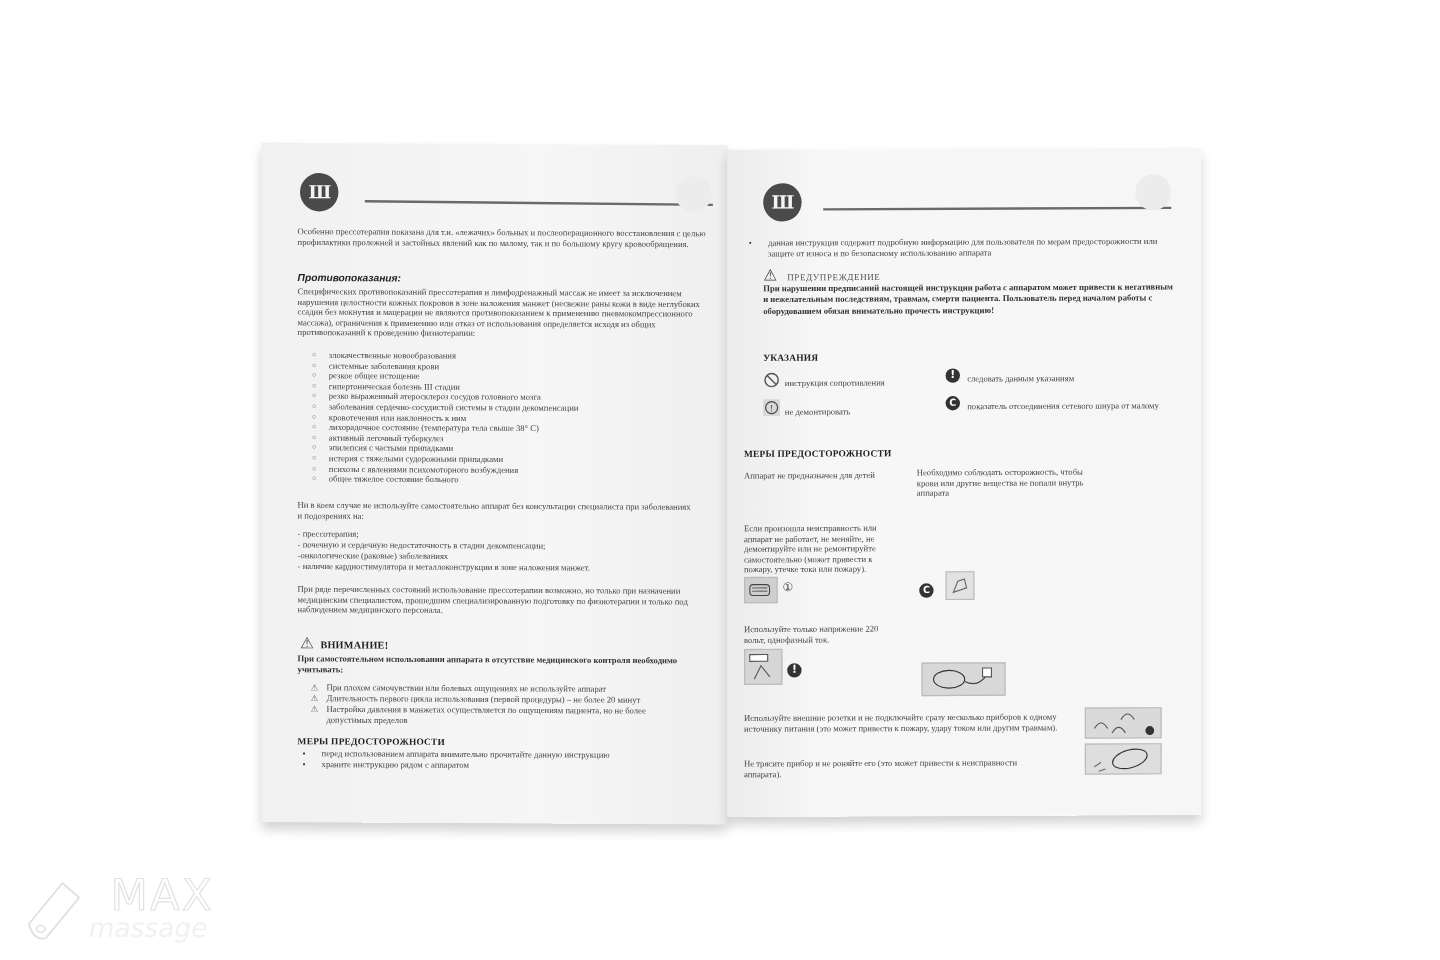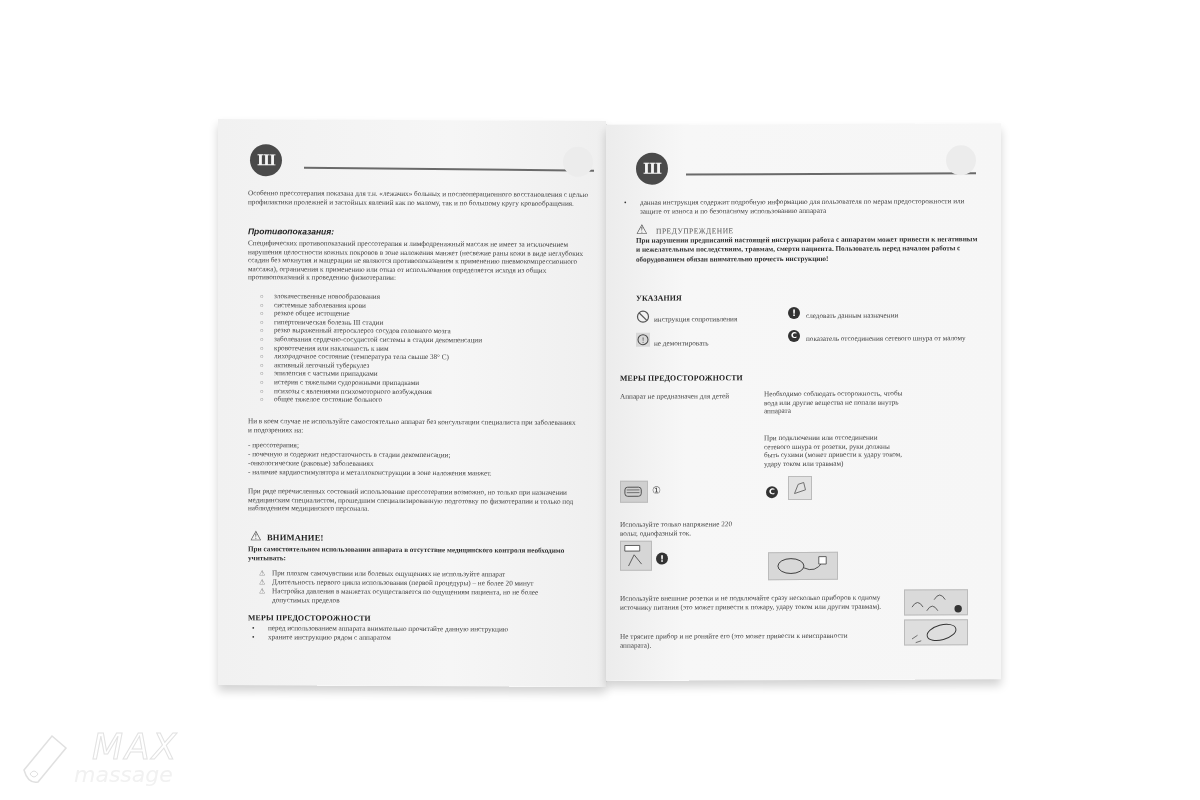--- a/index.html
+++ b/index.html
@@ -39,21 +39,21 @@
   ul.warn { list-style: none; }
   ul.warn li { position: relative; padding-left: 13px; font-size: 7.2px; line-height: 9px; color: #444; }
   ul.warn li::before { content: "⚠"; position: absolute; left: 0; top: 0; font-size: 7px; color: #555; }
 
   .pic { position: absolute; background: #cfcfcf; border: 1px solid #bbb; }
   .pic svg { width: 100%; height: 100%; display: block; }
   .icon-round { position: absolute; width: 12px; height: 12px; border-radius: 50%; background: #333; color: #fff; font-size: 9px; line-height: 12px; text-align: center; font-family: "DejaVu Sans", sans-serif; font-weight: bold; }
   .icon-box { position: absolute; width: 14px; height: 14px; background: #d8d8d8; }
 
   .watermark { position: absolute; left: 18px; top: 724px; width: 170px; height: 70px; }
-  .wm-max { position: absolute; left: 74px; top: 2px; font-family: "DejaVu Sans", sans-serif; font-style: italic; font-size: 36px; color: #ffffff; -webkit-text-stroke: 1px #e2e2e2; letter-spacing: 2px; }
+  .wm-max { position: absolute; left: 74px; top: 2px; font-family: "DejaVu Sans", sans-serif; font-size: 36px; color: #ffffff; -webkit-text-stroke: 1px #e2e2e2; letter-spacing: 2px; }
   .wm-massage { position: absolute; left: 56px; top: 38px; font-family: "DejaVu Sans", sans-serif; font-style: italic; font-size: 22px; color: #f1f1f1; }
   .wm-icon { position: absolute; left: 0; top: 6px; width: 60px; height: 60px; }
 </style>
 </head>
 <body>
 
 <div class="booklet">
 
   <div class="page left">
     <div class="logo" style="left:32px;top:25px;">Ш</div>
@@ -76,21 +76,21 @@
       <li>лихорадочное состояние (температура тела свыше 38° С)</li>
       <li>активный легочный туберкулез</li>
       <li>эпилепсия с частыми припадками</li>
       <li>истерия с тяжелыми судорожными припадками</li>
       <li>психозы с явлениями психомоторного возбуждения</li>
       <li>общее тяжелое состояние больного</li>
     </ul>
 
     <div class="t" style="left:30px;top:298px;width:330px;">Ни в коем случае не используйте самостоятельно аппарат без консультации специалиста при заболеваниях и подозрениях на:</div>
     <div class="t" style="left:30px;top:322px;">- прессотерапия;</div>
-    <div class="t" style="left:30px;top:331px;">- почечную и содержит недостаточность в стадии декомпенсации;</div>
+    <div class="t" style="left:30px;top:331px;">- почечную и сердечную недостаточность в стадии декомпенсации;</div>
     <div class="t" style="left:30px;top:340px;">-онкологические (раковые) заболеваниях</div>
     <div class="t" style="left:30px;top:349px;">- наличие кардиостимулятора и металлоконструкции в зоне наложения манжет.</div>
     <div class="t" style="left:30px;top:368px;width:345px;">При ряде перечисленных состояний использование прессотерапии возможно, но только при назначении медицинским специалистом, прошедшим специализированную подготовку по физиотерапии и только под наблюдением медицинского персонала.</div>
 
     <div class="t" style="left:32px;top:410px;font-size:13px;line-height:13px;color:#444;">⚠</div>
     <div class="t bold-head" style="left:49px;top:414px;font-size:8.5px;">ВНИМАНИЕ!</div>
     <div class="t bold" style="left:30px;top:426px;width:345px;">При самостоятельном использовании аппарата в отсутствие медицинского контроля необходимо учитывать:</div>
     <ul class="warn t" style="left:41px;top:450px;width:310px;">
       <li>При плохом самочувствии или болевых ощущениях не используйте аппарат</li>
       <li>Длительность первого цикла использования (первой процедуры) – не более 20 минут</li>
@@ -123,48 +123,48 @@
 
     <div class="icon-box" style="left:30px;top:185px;background:transparent;">
       <svg viewBox="0 0 14 14" width="14" height="14">
           <circle cx="7" cy="7" r="5.5" fill="none" stroke="#555" stroke-width="1.2"></circle>
           <line x1="3" y1="3" x2="11" y2="11" stroke="#555" stroke-width="1.2"></line>
         </svg>
     </div>
     <div class="t" style="left:48px;top:191px;">инструкция сопротивления</div>
 
     <div class="icon-round" style="left:182px;top:183px;">!</div>
-    <div class="t" style="left:200px;top:188px;">следовать данным назначении</div>
+    <div class="t" style="left:200px;top:188px;">следовать данным указаниям</div>
 
     <div class="icon-box" style="left:30px;top:208px;">
       <svg viewBox="0 0 14 14" width="14" height="14">
           <circle cx="7" cy="7" r="5" fill="none" stroke="#444" stroke-width="1"></circle>
           <text x="7" y="10" font-size="8" text-anchor="middle" fill="#444">!</text>
         </svg>
     </div>
     <div class="t" style="left:48px;top:215px;">не демонтировать</div>
 
     <div class="icon-round" style="left:182px;top:206px;font-size:8px;">C</div>
     <div class="t" style="left:200px;top:211px;width:180px;text-indent:0;">
       <span>показатель отсоединения сетевого шнура от малому</span>
     </div>
 
     <div class="t bold-head" style="left:14px;top:250px;">МЕРЫ ПРЕДОСТОРОЖНОСТИ</div>
     <div class="t" style="left:14px;top:268px;width:150px;">Аппарат не предназначен для детей</div>
-    <div class="t" style="left:158px;top:266px;width:140px;">Необходимо соблюдать осторожность, чтобы вода или другие вещества не попали внутрь аппарата</div>
-
+    <div class="t" style="left:158px;top:266px;width:140px;">Необходимо соблюдать осторожность, чтобы крови или другие вещества не попали внутрь аппарата</div>
+
+    <div class="t" style="left:14px;top:312px;width:130px;">Если произошла неисправность или аппарат не работает, не меняйте, не демонтируйте или не ремонтируйте самостоятельно (может привести к пожару, утечке тока или пожару).</div>
     <div class="pic" style="left:14px;top:356px;width:28px;height:22px;">
       <svg viewBox="0 0 28 22">
           <rect x="4" y="6" width="18" height="10" rx="3" fill="none" stroke="#444"></rect>
           <path d="M6 9h14M6 12h14" stroke="#666"></path>
         </svg>
     </div>
     <div class="t" style="left:46px;top:362px;font-size:10px;color:#444;">①</div>
 
-    <div class="t" style="left:158px;top:310px;width:140px;">При подключении или отсоединении сетевого шнура от розетки, руки должны быть сухими (может привести к удару током, удару током или травмам)</div>
     <div class="icon-round" style="left:160px;top:362px;font-size:8px;">C</div>
     <div class="pic" style="left:182px;top:352px;width:24px;height:24px;background:#e2e2e2;">
       <svg viewBox="0 0 24 24">
           <path d="M6 18 L10 8 L16 6 L18 14 Z" fill="none" stroke="#666"></path>
         </svg>
     </div>
 
     <div class="t" style="left:14px;top:396px;width:130px;font-family:Liberation Serif, serif;">Используйте только напряжение 220 вольт, однофазный ток.</div>
     <div class="pic" style="left:14px;top:416px;width:32px;height:30px;background:#d6d6d6;">
       <svg viewBox="0 0 32 30">

